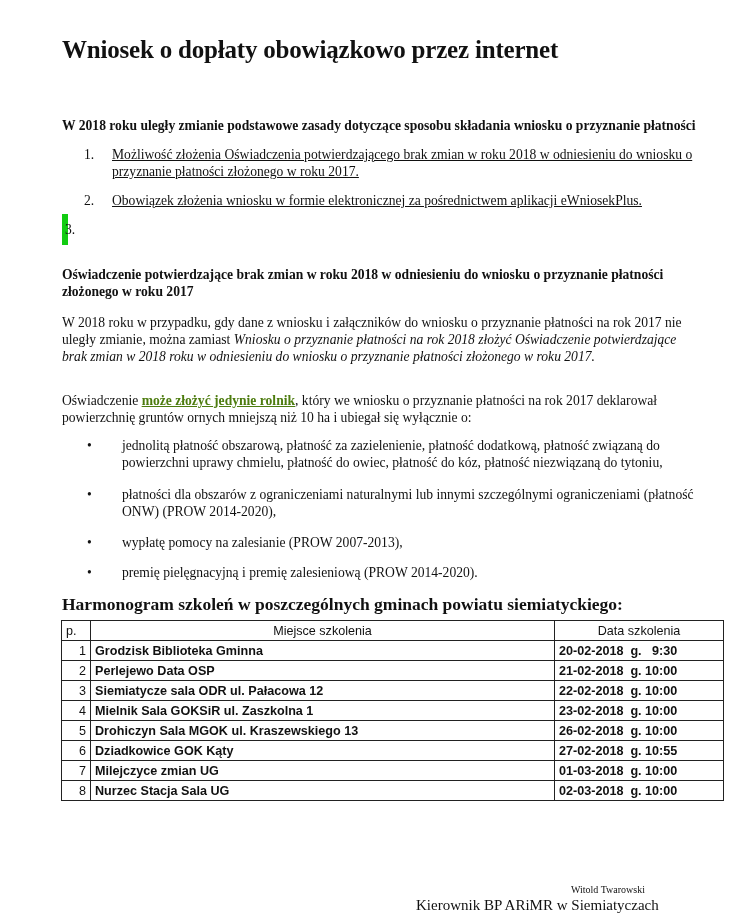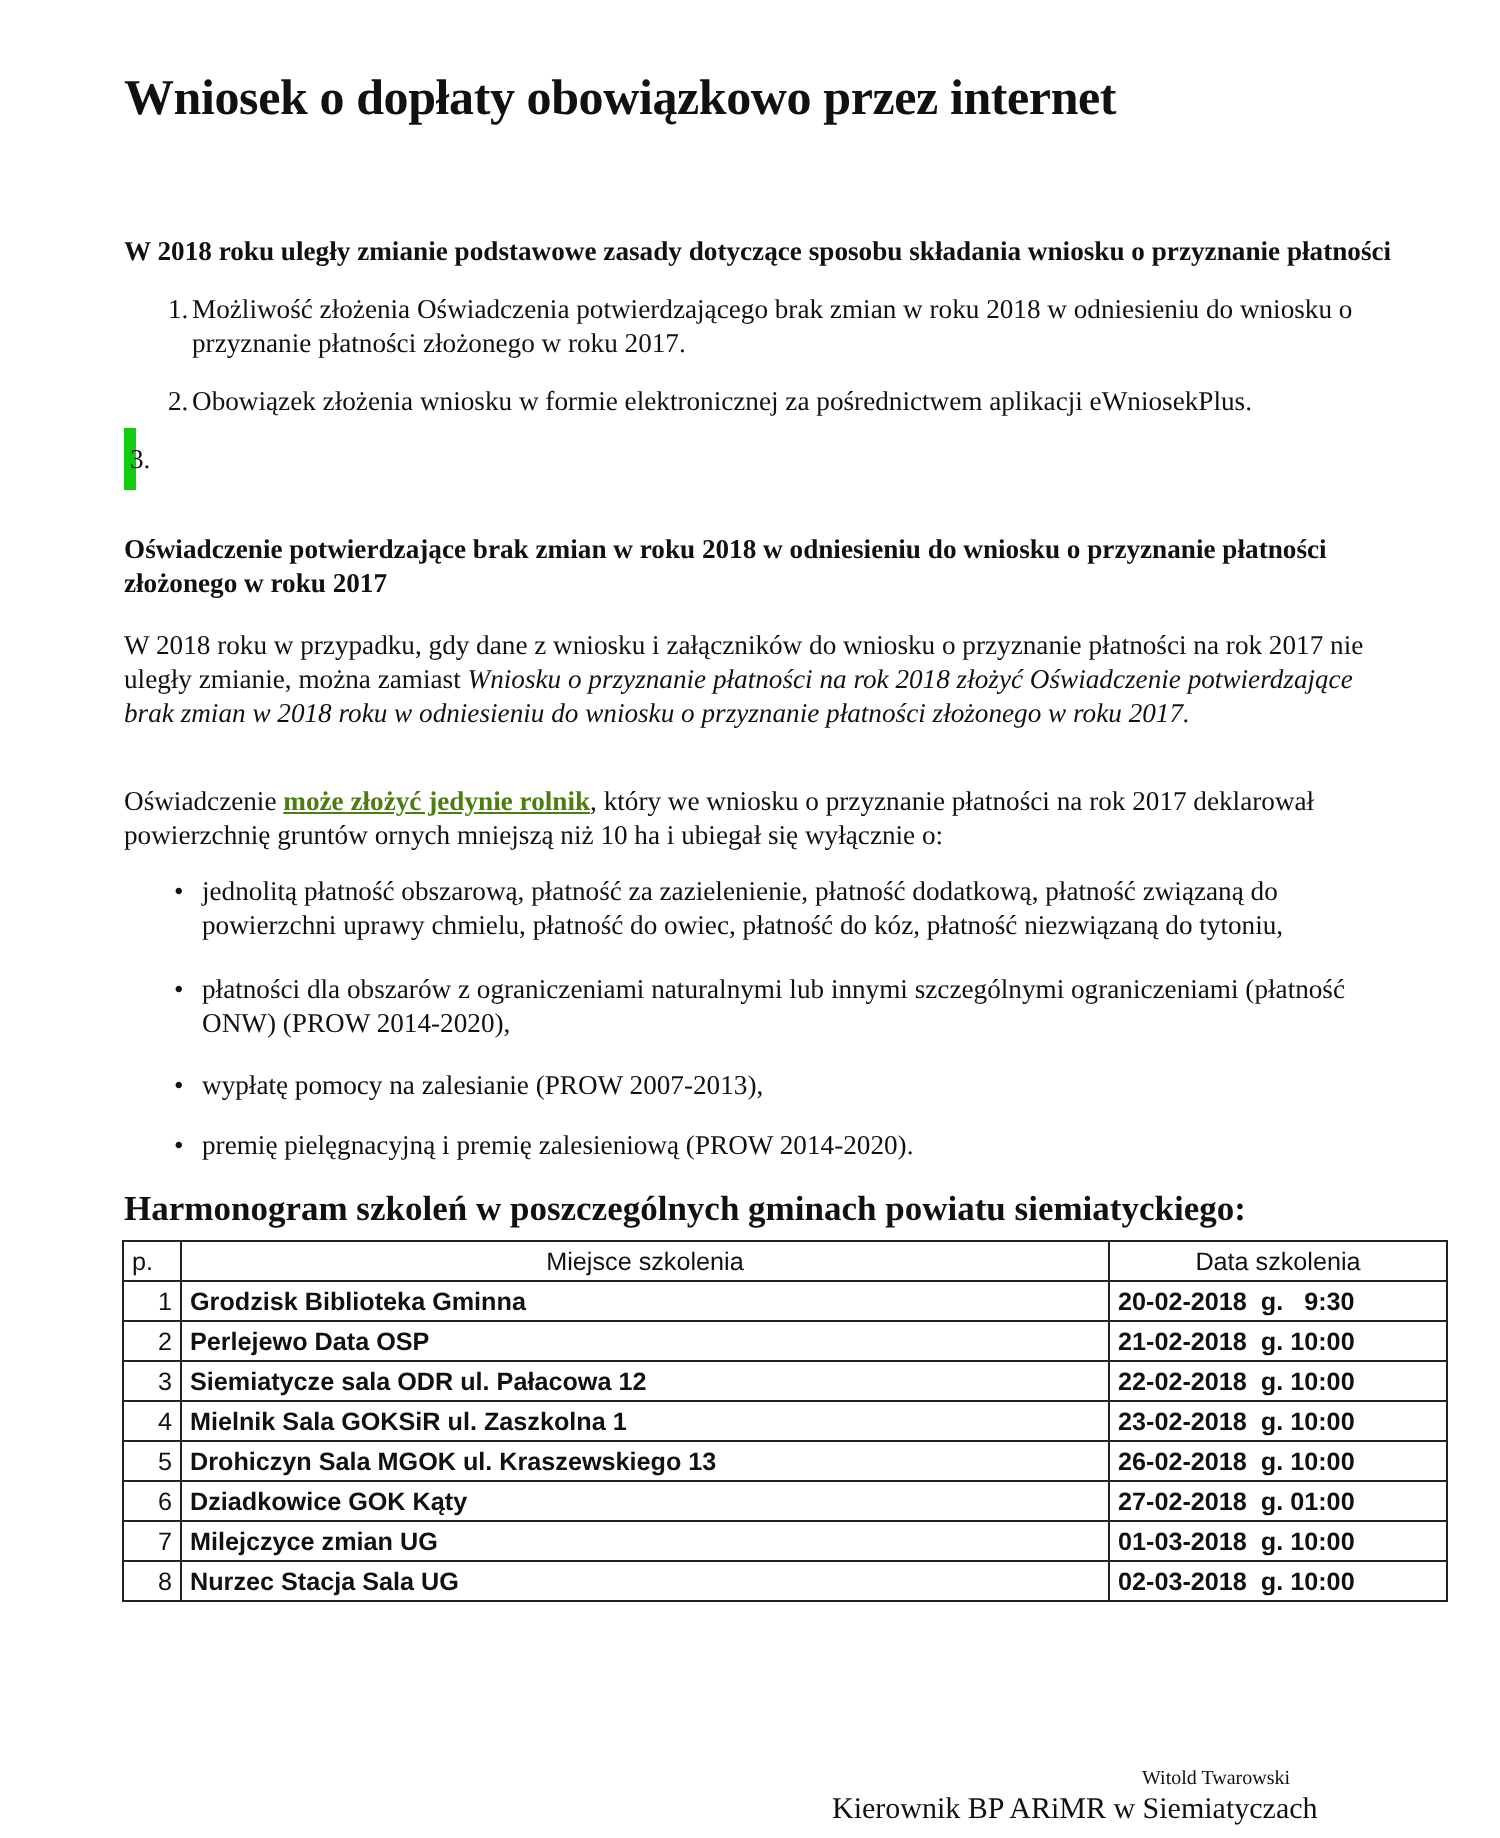--- a/index.html
+++ b/index.html
@@ -5,30 +5,30 @@
   html, body { margin: 0; padding: 0; background: #ffffff; }
   body { width: 750px; height: 919px; position: relative; overflow: hidden;
          font-family: "Liberation Serif", serif; color: #111; }
   .abs { position: absolute; }
   .title { left: 62px; top: 36px; font-size: 25px; font-weight: bold; letter-spacing: -0.2px; white-space: nowrap; }
   .bold13 { font-size: 13.6px; font-weight: bold; line-height: 17px; }
   .body13 { font-size: 13.6px; line-height: 17px; }
   .intro { left: 62px; top: 117px; width: 640px; }
   .ol-item { left: 84px; width: 620px; }
   .ol-num { position: absolute; left: 0; top: 0; }
-  .ol-text { margin-left: 12px; }
+  .ol-text { margin-left: 28px; text-decoration: underline; }
   .green-bar { left: 62px; top: 214px; width: 6px; height: 31px; background: #11cc11; }
   .num3 { left: 65px; top: 222px; font-size: 13.6px; }
   .sec2 { left: 62px; top: 266px; width: 650px; }
   .para1 { left: 62px; top: 314px; width: 640px; }
   .para2 { left: 62px; top: 392px; width: 650px; }
   .link { color: #4d7c0f; font-weight: bold; text-decoration: underline; cursor: pointer; }
   .bul { left: 87px; width: 620px; }
   .bul-dot { position: absolute; left: 0; top: 0; }
-  .bul-text { margin-left: 14px; }
+  .bul-text { margin-left: 35px; }
   .harmo { left: 62px; top: 594px; font-size: 17.5px; font-weight: bold; white-space: nowrap; }
   table.sched { position: absolute; left: 61px; top: 620px; width: 663px;
                 border-collapse: collapse; font-family: "Liberation Sans", sans-serif; font-size: 12.6px; }
   table.sched td, table.sched th { border: 1.5px solid #222; height: 19px; padding: 0 4px; }
   table.sched th { font-weight: normal; text-align: center; }
   table.sched th.np { text-align: left; width: 20px; }
   td.nr { text-align: right; width: 20px; }
   td.place, td.date { font-weight: bold; }
   td.date { width: 160px; white-space: pre; }
   .sig1 { left: 416px; top: 856px; font-size: 15px; white-space: nowrap; margin-top: 41px; }
@@ -105,21 +105,21 @@
     <td class="date">23-02-2018  g. 10:00</td>
   </tr>
   <tr>
     <td class="nr">5</td>
     <td class="place">Drohiczyn Sala MGOK ul. Kraszewskiego 13</td>
     <td class="date">26-02-2018  g. 10:00</td>
   </tr>
   <tr>
     <td class="nr">6</td>
     <td class="place">Dziadkowice GOK Kąty</td>
-    <td class="date">27-02-2018  g. 01:00</td>
+    <td class="date">27-02-2018  g. 10:55</td>
   </tr>
   <tr>
     <td class="nr">7</td>
     <td class="place">Milejczyce zmian UG</td>
     <td class="date">01-03-2018  g. 10:00</td>
   </tr>
   <tr>
     <td class="nr">8</td>
     <td class="place">Nurzec Stacja Sala UG</td>
     <td class="date">02-03-2018  g. 10:00</td>

